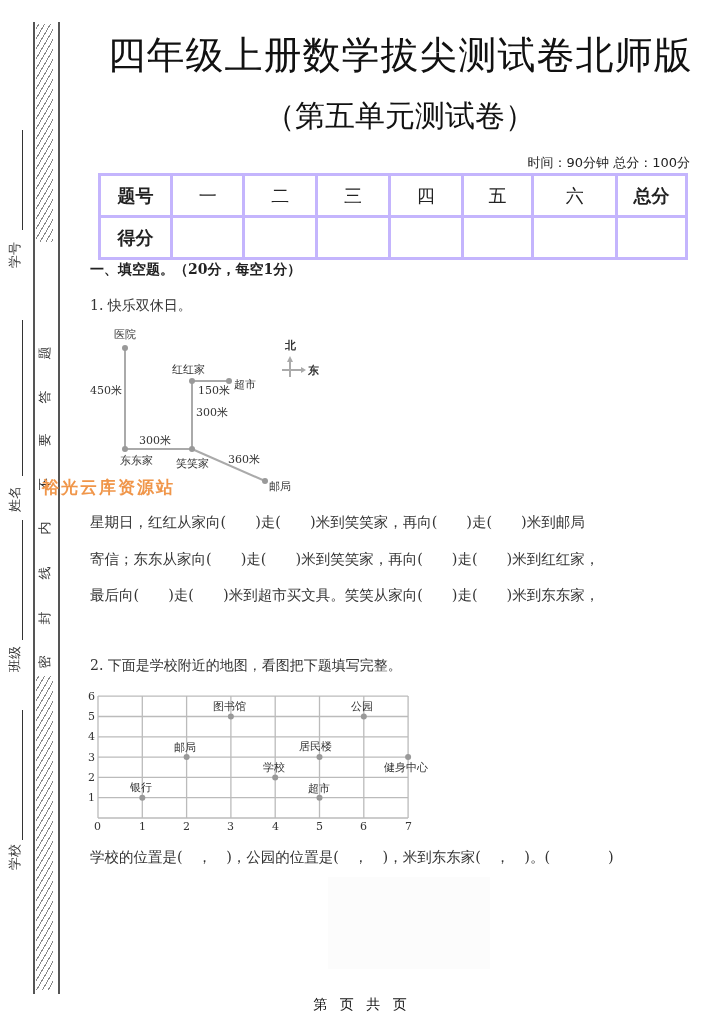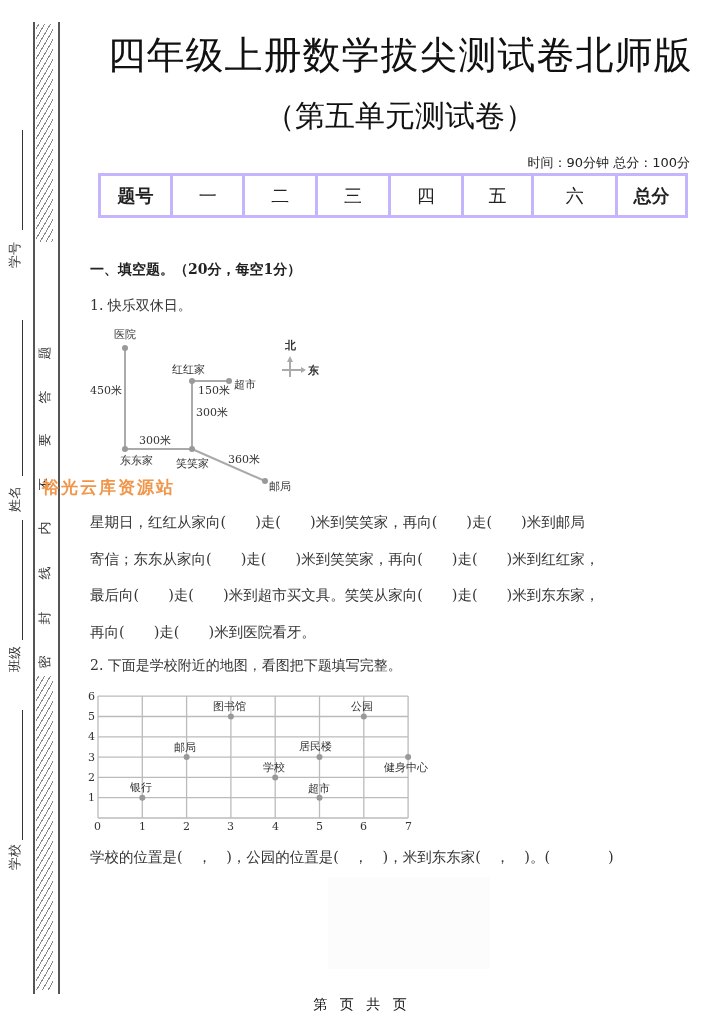--- a/index.html
+++ b/index.html
@@ -64,20 +64,30 @@
       <tr>
     <td class="hdr" style="width:72px">题号</td>
     <td style="width:73px">一</td>
     <td style="width:73px">二</td>
     <td style="width:73px">三</td>
     <td style="width:73px">四</td>
     <td style="width:71px">五</td>
     <td style="width:85px">六</td>
     <td class="hdr" style="width:70px">总分</td>
   </tr>
+  <tr>
+    <td class="hdr">得分</td>
+    <td></td>
+    <td></td>
+    <td></td>
+    <td></td>
+    <td></td>
+    <td></td>
+    <td></td>
+  </tr>
 </tbody>
   </table>
 
 <div class="sec">一、填空题。（20分，每空1分）</div>
 <div class="q" style="top:297px;">1. 快乐双休日。</div>
 
 <div>
   <svg class="abs" style="left:0;top:0;" width="724" height="1024">
     <g stroke="#aaa" stroke-width="2" fill="none">
       <line x1="125" y1="348" x2="125" y2="449"></line>
@@ -114,21 +124,20 @@
   <div class="map-label" style="left:285px;top:338px;font-weight:bold;">北</div>
   <div class="map-label" style="left:308px;top:363px;font-weight:bold;">东</div>
 </div>
 
 <div class="watermark">裕光云库资源站</div>
 
 <div class="para">
   <div>星期日，红红从家向(　　)走(　　)米到笑笑家，再向(　　)走(　　)米到邮局</div>
   <div>寄信；东东从家向(　　)走(　　)米到笑笑家，再向(　　)走(　　)米到红红家，</div>
   <div>最后向(　　)走(　　)米到超市买文具。笑笑从家向(　　)走(　　)米到东东家，</div>
-  <div>再向(　　)走(　　)米到医院看牙。</div>
 </div>
 
 <div class="q" style="top:657px;">2. 下面是学校附近的地图，看图把下题填写完整。</div>
 
 <div>
   <svg class="abs" style="left:0;top:0;" width="724" height="1024">
     <g stroke="#bbb" stroke-width="1.3">
 
       <line x1="98" y1="818" x2="408" y2="818"></line>
       <line x1="98" y1="797.7" x2="408" y2="797.7"></line>

